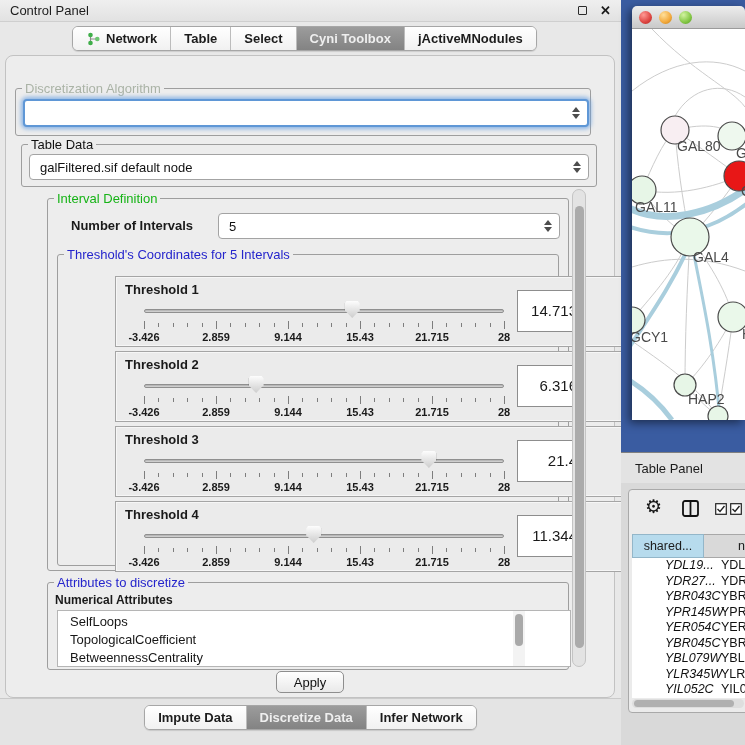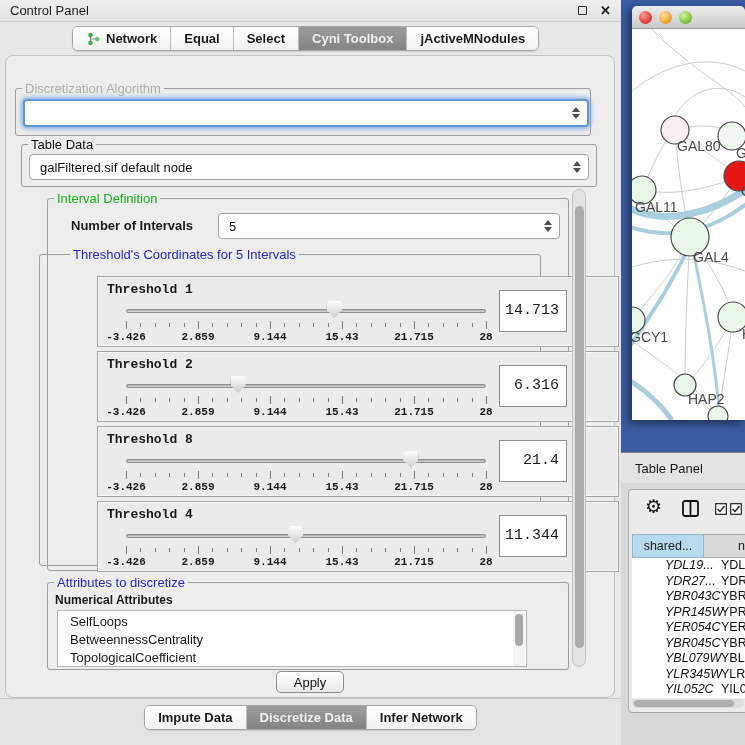--- a/index.html
+++ b/index.html
@@ -44,40 +44,40 @@
   .popup-item { position:absolute; left:2px; font-size:13px; color:#0c0c0c; white-space:nowrap; }
   .popup-item.bold { top:17px; font-weight:bold; }
   .popup-item.plain { top:32px; }
 
   .tabledata-group { left:15px; top:81px; width:576px; height:50px; z-index:3; }
   .combo-table { left:23px; top:98px; width:560px; height:26px; z-index:3; }
 
   .interval-group { left:41px; top:135px; width:522px; height:380px; }
   .noi-label { position:absolute; left:65px; top:162px; font-weight:bold; font-size:13px; }
   .combo-noi { left:212px; top:157px; width:342px; height:26px; }
-  .thresh-group { left:33px; top:191px; width:502px; height:319px;padding-left:24px; }
-
-  .threshold-box { position:absolute; left:57px; width:522px; height:71px; background:#ebebeb; border:1px solid #a5a5a5; box-shadow:inset 0 0 0 1px #f6f6f6;font-family:Liberation Mono, monospace; }
+  .thresh-group { left:51px; top:191px; width:502px; height:319px; }
+
+  .threshold-box { position:absolute; left:57px; width:522px; height:71px; background:#ebebeb; border:1px solid #a5a5a5; box-shadow:inset 0 0 0 1px #f6f6f6; }
   .th-label { position:absolute; left:9px; top:5px; font-weight:bold; font-size:13px; }
   .th-slider { position:absolute; left:28px; top:24px; width:360px; height:46px; }
   .track { position:absolute; left:0; top:8px; width:100%; height:4px; background:linear-gradient(#adadad,#d9d9d9); border:1px solid #8f8f8f; border-radius:3px; }
   .handle { position:absolute; top:0; width:15px; height:17px; background:linear-gradient(#fdfdfd,#cdcdcd); clip-path:polygon(12% 0,88% 0,100% 14%,100% 55%,50% 100%,0 55%,0 14%); filter:drop-shadow(0 0 1px rgba(0,0,0,.6)); }
   .ticks { position:absolute; left:0; top:20px; width:100%; height:9px; }
   .tick { position:absolute; top:2px; width:1px; height:4px; background:#7d7d7d; }
   .tick.major { top:0; height:8px; }
   .tick-labels { position:absolute; left:0; top:30px; width:100%; height:14px; }
   .tick-labels span { position:absolute; transform:translateX(-50%); font-size:11px; font-weight:bold; color:#1a1a1a; white-space:nowrap; }
   .th-value { position:absolute; left:401px; top:13px; width:68px; height:42px; background:#fff; border:1px solid #8d8d8d; font-size:15px; text-align:right; line-height:40px; padding-right:7px; }
 
   .vscroll { position:absolute; left:566px; top:133px; width:14px; height:478px; background:#e3e3e3; border:1px solid #c4c4c4; border-radius:7px; }
   .vscroll .thumb { position:absolute; left:1.5px; top:16px; width:9px; height:442px; background:#ababab; border-radius:5px; }
 
   .attr-group { left:41px; top:519px; width:522px; height:95px; }
   .attr-sub { position:absolute; left:49px; top:537px; font-weight:bold; font-size:12px; }
-  .attr-list { position:absolute; left:51px; top:554px; width:470px; height:57px; background:#fff; border:1px solid #b5b5b5; overflow:hidden; padding:2px 0 0 12px; }
+  .attr-list { position:absolute; left:51px; top:554px; width:514px; height:57px; background:#fff; border:1px solid #b5b5b5; overflow:hidden; padding:2px 0 0 12px; }
   .attr-item { font-size:13px; line-height:18px; color:#161616; }
   .list-vscroll { position:absolute; left:507px; top:555px; width:12px; height:55px; background:#f3f3f3; }
   .list-vscroll .thumb { position:absolute; left:1.5px; top:3px; width:8px; height:32px; background:#a9a9a9; border-radius:4px; }
 
   .apply-btn { position:absolute; left:50%; transform:translateX(-50%); top:615px; width:68px; height:22px; background:linear-gradient(#ffffff,#e9e9e9); border:1px solid #8e8e8e; border-radius:5px; font-size:13px; font-family:"Liberation Sans",sans-serif; color:#111; }
 
   .cp-bottombar { position:absolute; left:0; top:698px; width:100%; height:47px; background:#e4e4e4; border-top:1px solid #cacaca; display:flex; justify-content:center; padding-top:6px; }
 
   
   .right-side { position:absolute; left:621px; top:0; width:124px; height:745px; background:#d9d9d9; }
@@ -126,21 +126,21 @@
               <path d="M4.5 3.5 L4.5 10.5 M4.5 7 L11 7" stroke="#8a8a8a" stroke-width="1.2" fill="none"></path>
               <circle cx="4.5" cy="3" r="2.3" fill="#3fae49"></circle>
               <circle cx="4.5" cy="11" r="2.3" fill="#3fae49"></circle>
               <circle cx="11.3" cy="7" r="2.3" fill="#6cc671"></circle>
             </svg>
     </span>
     <span class="seg-label">Network</span>
   </div>
         <div class="seg-btn">
 
-    <span class="seg-label">Equal</span>
+    <span class="seg-label">Table</span>
   </div>
         <div class="seg-btn">
 
     <span class="seg-label">Select</span>
   </div>
         <div class="seg-btn selected">
 
     <span class="seg-label">Cyni Toolbox</span>
   </div>
         <div class="seg-btn">
@@ -269,21 +269,21 @@
               <span style="left: 20%;">2.859</span>
               <span style="left: 40%;">9.144</span>
               <span style="left: 60%;">15.43</span>
               <span style="left: 80%;">21.715</span>
               <span style="left: 100%;">28</span>
             </div>
     </div>
     <div class="th-value">6.316</div>
   </div>
         <div class="threshold-box" style="top: 164px;">
-    <div class="th-label">Threshold 8</div>
+    <div class="th-label">Threshold 3</div>
     <div class="th-slider">
       <div class="track"></div>
       <div class="handle" style="left: calc(79% - 7px);"></div>
       <div class="ticks">
               <span class="tick major" style="left: 0%;"></span>
               <span class="tick" style="left: 4%;"></span>
               <span class="tick" style="left: 8%;"></span>
               <span class="tick" style="left: 12%;"></span>
               <span class="tick" style="left: 16%;"></span>
               <span class="tick major" style="left: 20%;"></span>
@@ -368,22 +368,22 @@
     <div class="vscroll">
         <div class="thumb"></div>
       </div>
 
     <fieldset class="group attr-group">
       <legend class="lg-blue">Attributes to discretize</legend>
     </fieldset>
     <div class="attr-sub">Numerical Attributes</div>
     <div class="attr-list" id="attr-list">
         <div class="attr-item">SelfLoops</div>
+        <div class="attr-item">TopologicalCoefficient</div>
         <div class="attr-item">BetweennessCentrality</div>
-        <div class="attr-item">TopologicalCoefficient</div>
       </div>
     <div class="list-vscroll">
         <div class="thumb"></div>
       </div>
 
     <button class="apply-btn">Apply</button>
   </div>
 
   <div class="cp-bottombar">
     <div class="segmented" id="bottom-tabs">

